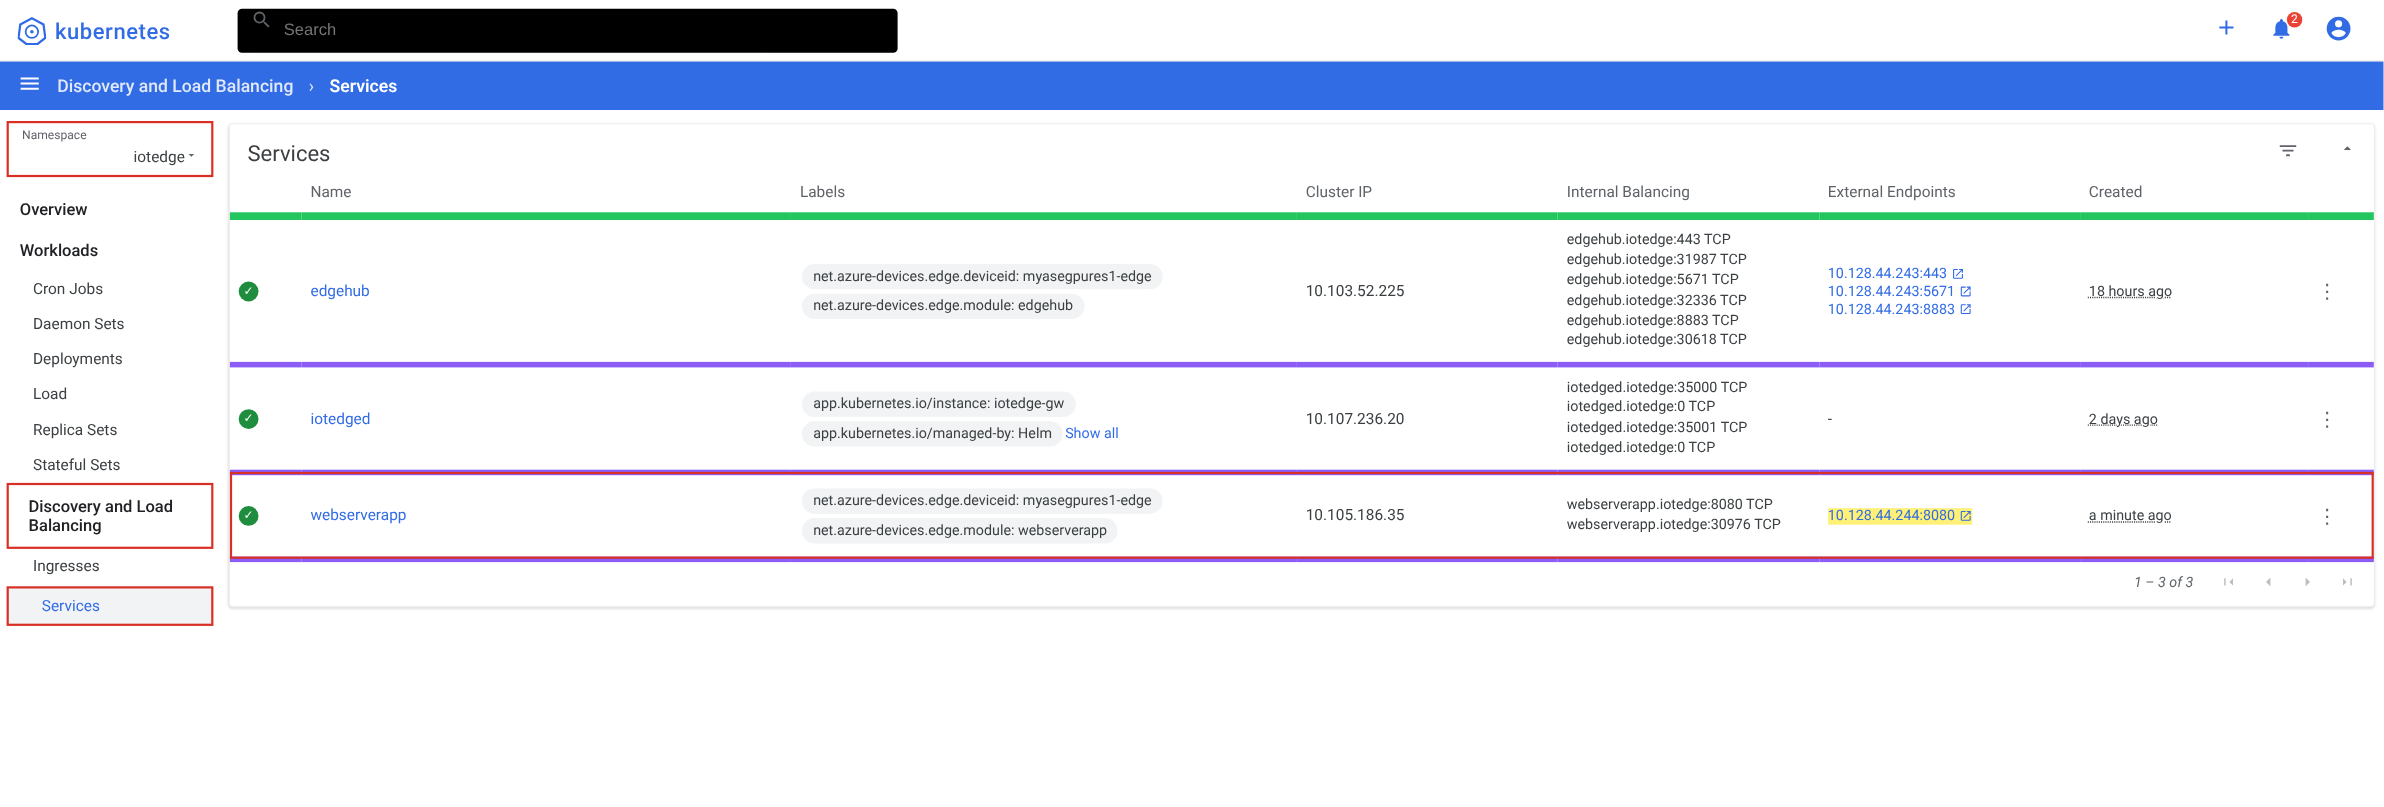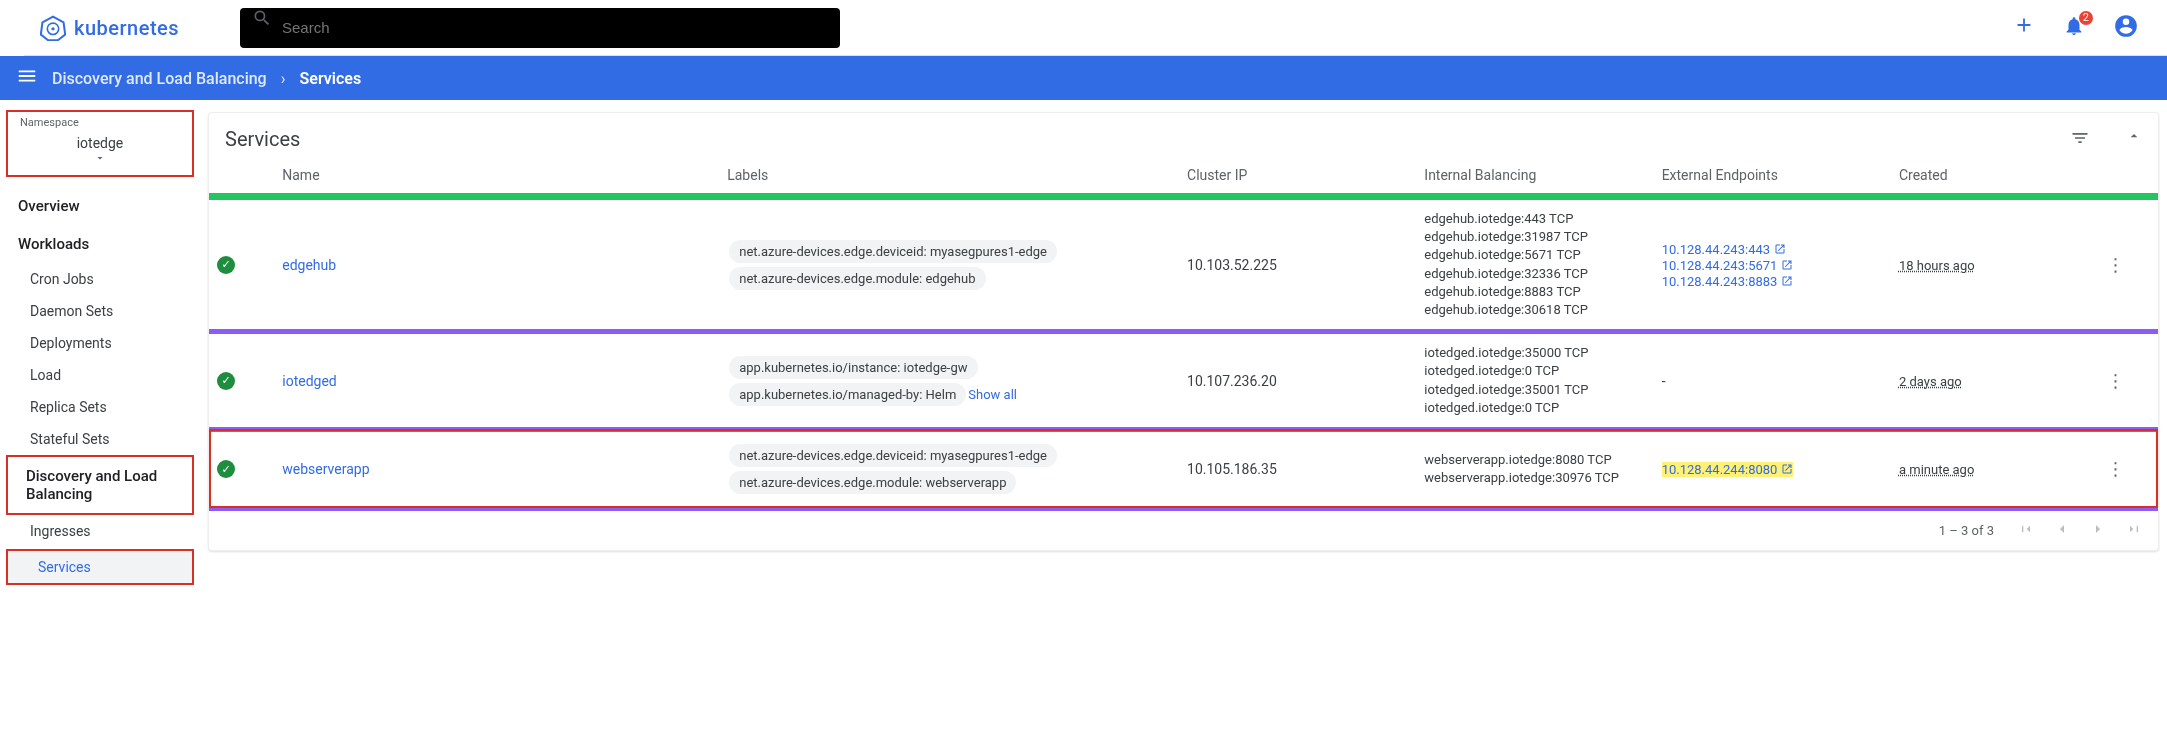--- a/index.html
+++ b/index.html
@@ -1,36 +1,36 @@
 <!DOCTYPE html>
 <html><head>
 <meta charset="utf-8">
 <style>
 * { box-sizing: border-box; margin: 0; padding: 0; }
 body { font-family: Roboto, "Helvetica Neue", Arial, sans-serif; font-size: 14px; color: #202124; background: #fff; }
-.topbar { display: flex; align-items: center; padding: 8px 16px; background: #fff; border-bottom: 1px solid #e0e0e0; height: 56px; margin-left: 24px; }
+.topbar { display: flex; align-items: center; padding: 8px 16px; background: #fff; border-bottom: 1px solid #e0e0e0; height: 56px; }
 .logo-wrap { display: flex; align-items: center; gap: 8px; width: 200px; }
 .logo-text { color: #326ce5; font-weight: 500; font-size: 20px; letter-spacing: 0.5px; }
 .searchbox { flex: 0 0 600px; display: flex; background: #000000; border-radius: 4px; height: 40px; padding: 0 12px; gap: 10px; color: #5f6368; }
 .searchbox input { border: none; background: transparent; outline: none; font-size: 15px; flex: 1; color: #5f6368; }
 .topbar-spacer { flex: 1; }
 .topbar-actions { display: flex; align-items: center; gap: 28px; padding-right: 12px; }
 .plus-icon { color: #326ce5; font-size: 22px; }
 .bell-wrap { position: relative; color: #326ce5; }
 .bell-badge { position: absolute; top: -4px; right: -8px; background: #ea4335; color: #fff; font-size: 11px; border-radius: 8px; padding: 0 4px; line-height: 14px; min-width: 14px; text-align: center; }
 .account-icon { color: #326ce5; }
 .breadcrumb-bar { background: #326ce5; color: #fff; display: flex; align-items: center; height: 44px; padding: 0 16px; gap: 14px; font-size: 16px; }
 .breadcrumb-bar .crumb-muted { color: rgba(255,255,255,0.85); font-weight: 500; }
 .breadcrumb-bar .crumb-sep { color: rgba(255,255,255,0.85); }
 .breadcrumb-bar .crumb-current { font-weight: 600; }
 .layout { display: flex; }
 .sidebar { width: 200px; flex-shrink: 0; padding: 8px 0 20px 0; }
 .ns-block { padding: 4px 12px 8px 12px; border: 2px solid #d93025; margin: 2px 6px 10px 6px; position: relative; }
 .ns-label { font-size: 11px; color: #5f6368; }
-.ns-select { display: flex; justify-content: flex-end; align-items: center; color: #3c4043; font-size: 14px; padding-top: 6px; flex-direction: column; }
+.ns-select { display: flex; justify-content: flex-end; align-items: center; color: #3c4043; font-size: 14px; padding-top: 6px; }
 .side-head { font-weight: 500; padding: 10px 18px; color: #202124; font-size: 15px; }
 .side-item { padding: 8px 18px 8px 30px; color: #3c4043; font-size: 14px; cursor: pointer; }
 .side-item.active { color: #326ce5; background: #f1f3f4; }
 .box-red { border: 2px solid #d93025; }
 .box-head { margin: 0 6px; }
 .box-item { margin: 2px 6px; }
 .content { flex: 1; padding: 12px 8px 8px 8px; }
 .card { background: #fff; border-radius: 4px; box-shadow: 0 1px 3px rgba(0,0,0,0.08), 0 1px 2px rgba(0,0,0,0.06); border: 1px solid #eee; margin-bottom: 8px; }
 .card-head { display: flex; align-items: center; padding: 14px 16px 6px 16px; }
 .card-title { font-size: 20px; color: #3c4043; font-weight: 400; flex: 1; }
@@ -50,21 +50,21 @@
 .svc-name { color: #326ce5; cursor: pointer; }
 .chip { display: inline-block; background: #f1f3f4; border-radius: 12px; padding: 4px 10px; margin: 2px 2px; font-size: 13px; color: #3c4043; white-space: nowrap; }
 .show-all { color: #326ce5; font-size: 13px; cursor: pointer; }
 .iep-line { font-size: 13px; line-height: 1.4; white-space: nowrap; }
 .eep-link { color: #326ce5; font-size: 13px; white-space: nowrap; display: inline-flex; align-items: center; gap: 4px; cursor: pointer; }
 .eep-link.hl { background: #fff176; }
 .eep-dash { color: #3c4043; }
 .created { text-decoration: underline dotted; color: #3c4043; font-size: 13px; cursor: default; }
 .menu-dots { color: #5f6368; font-size: 18px; cursor: pointer; }
 .row-hl-wrap { outline: 2px solid #d93025; outline-offset: -2px; }
-.pager { display: flex; justify-content: flex-end; align-items: center; gap: 24px; padding: 10px 16px; color: #5f6368; font-size: 13px; }
+.pager { display: flex; justify-content: flex-end; align-items: center; gap: 24px; padding: 10px 16px; color: #5f6368; font-size: 13px; font-style: italic; }
 .pager-btns { display: flex; gap: 20px; color: #bdbdbd; }
 .ico { display: inline-flex; }
 </style>
 </head>
 <body>
 
 <div class="topbar">
   <div class="logo-wrap">
     <span class="ico">
       <svg width="26" height="26" viewBox="0 0 32 32">

